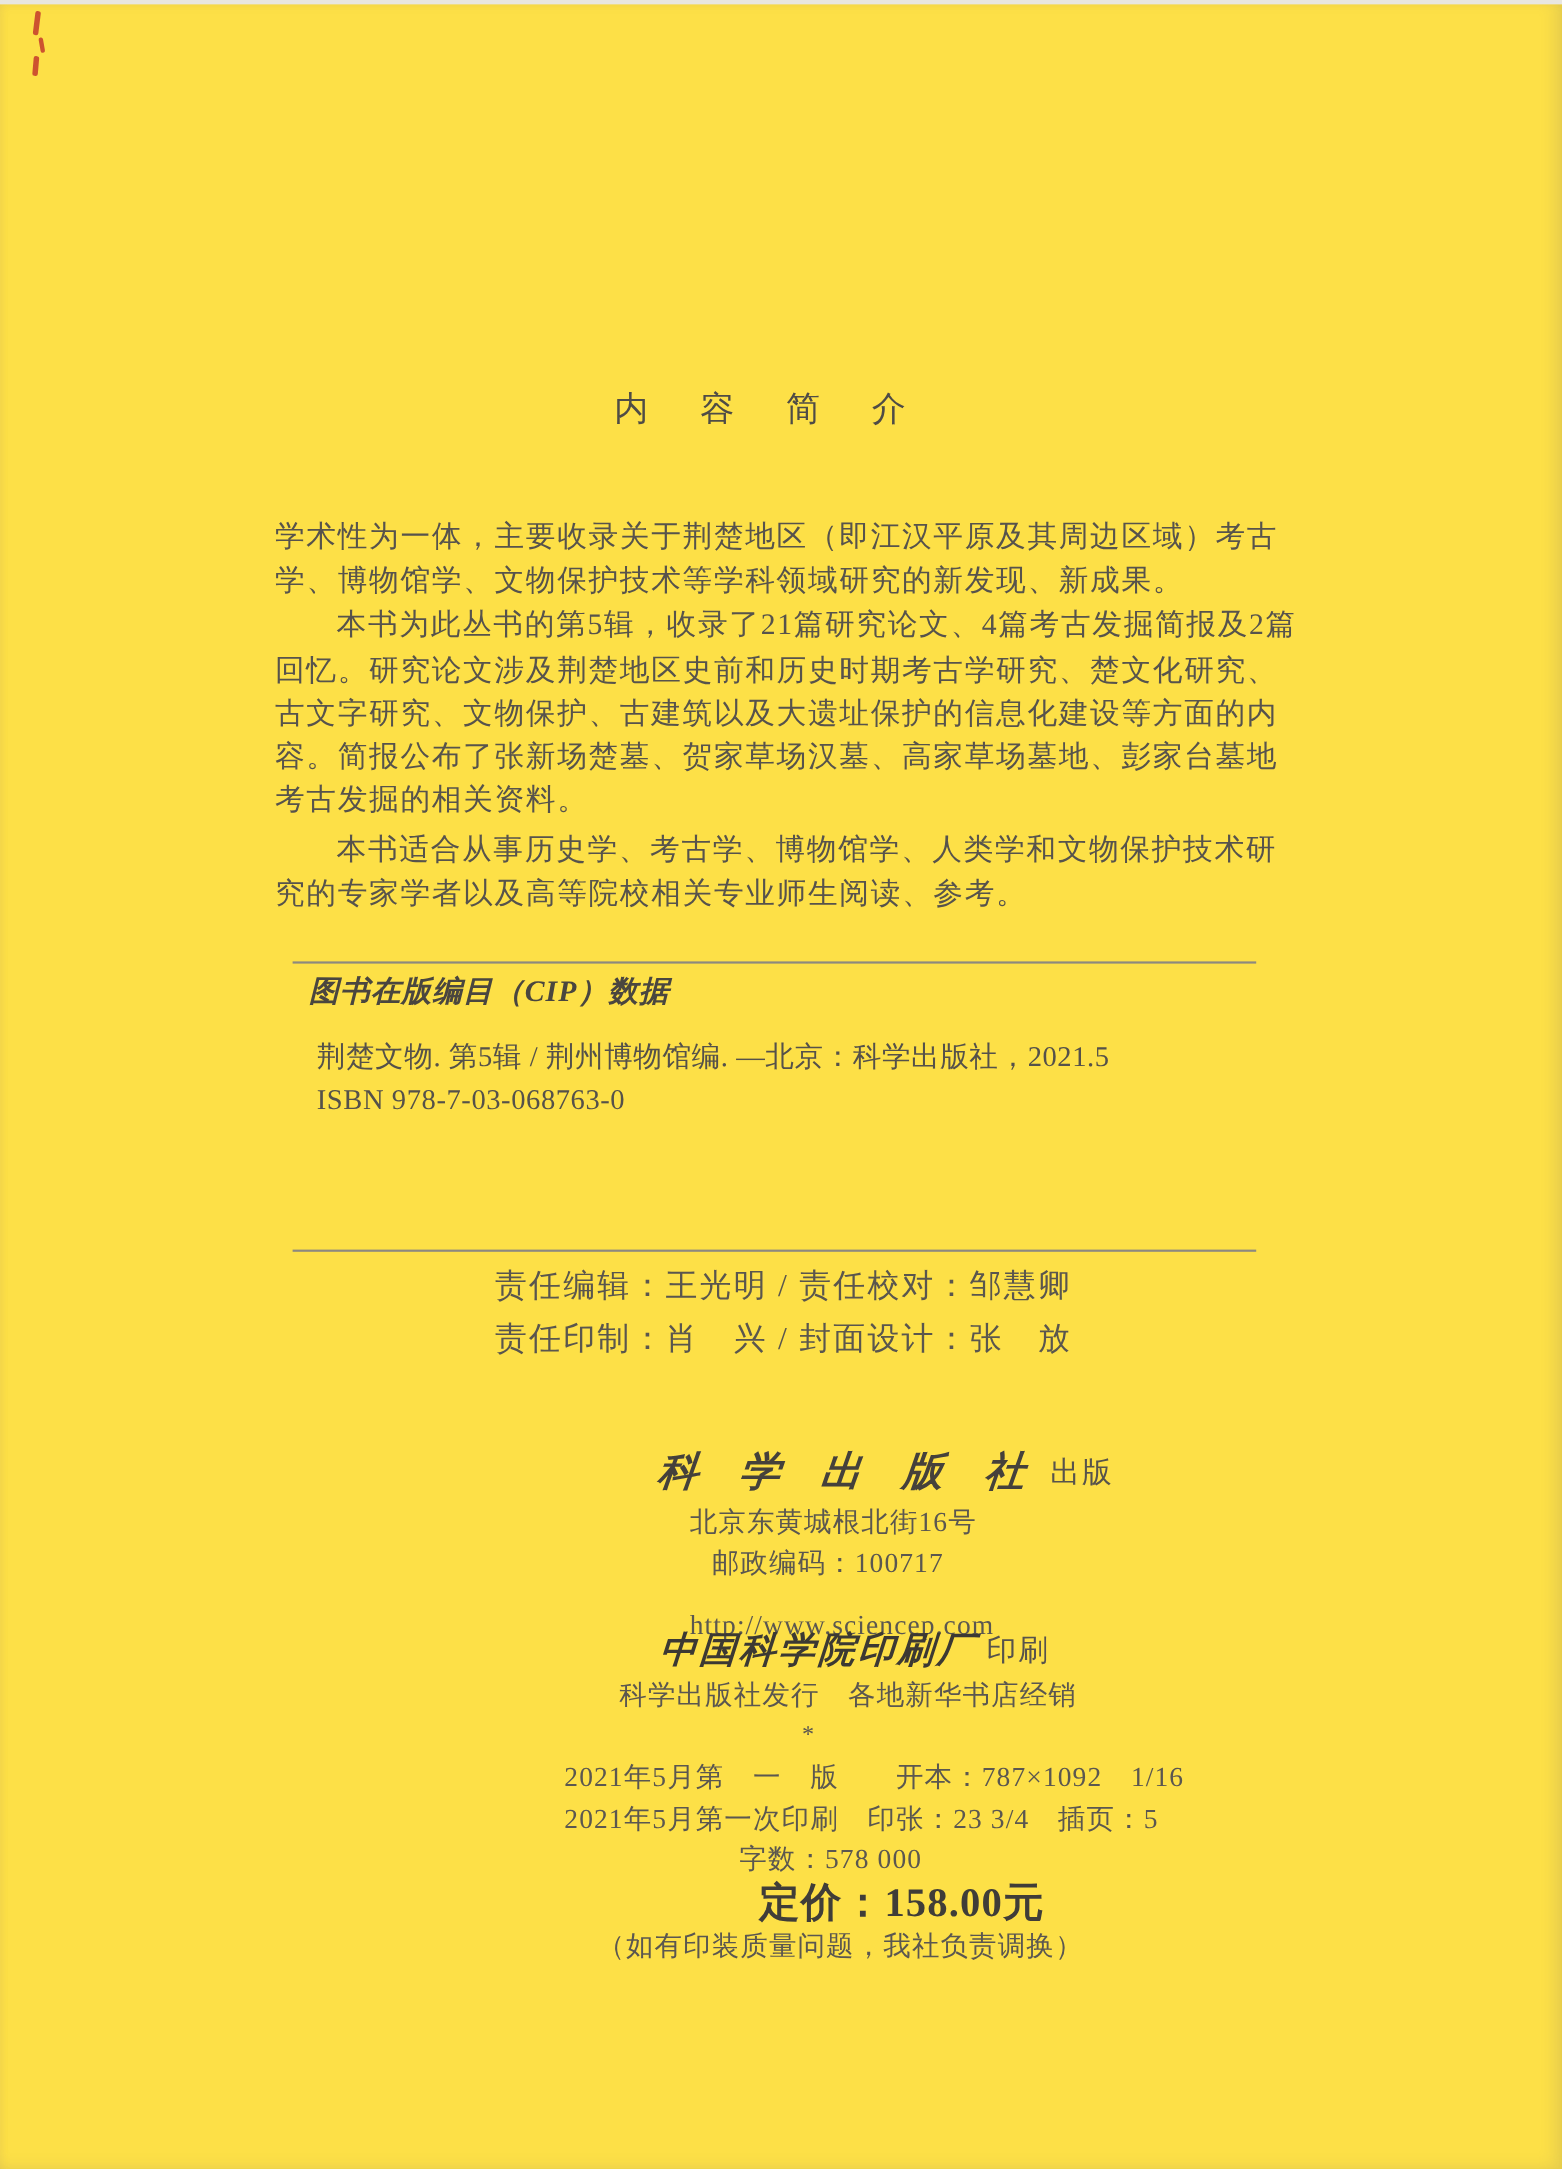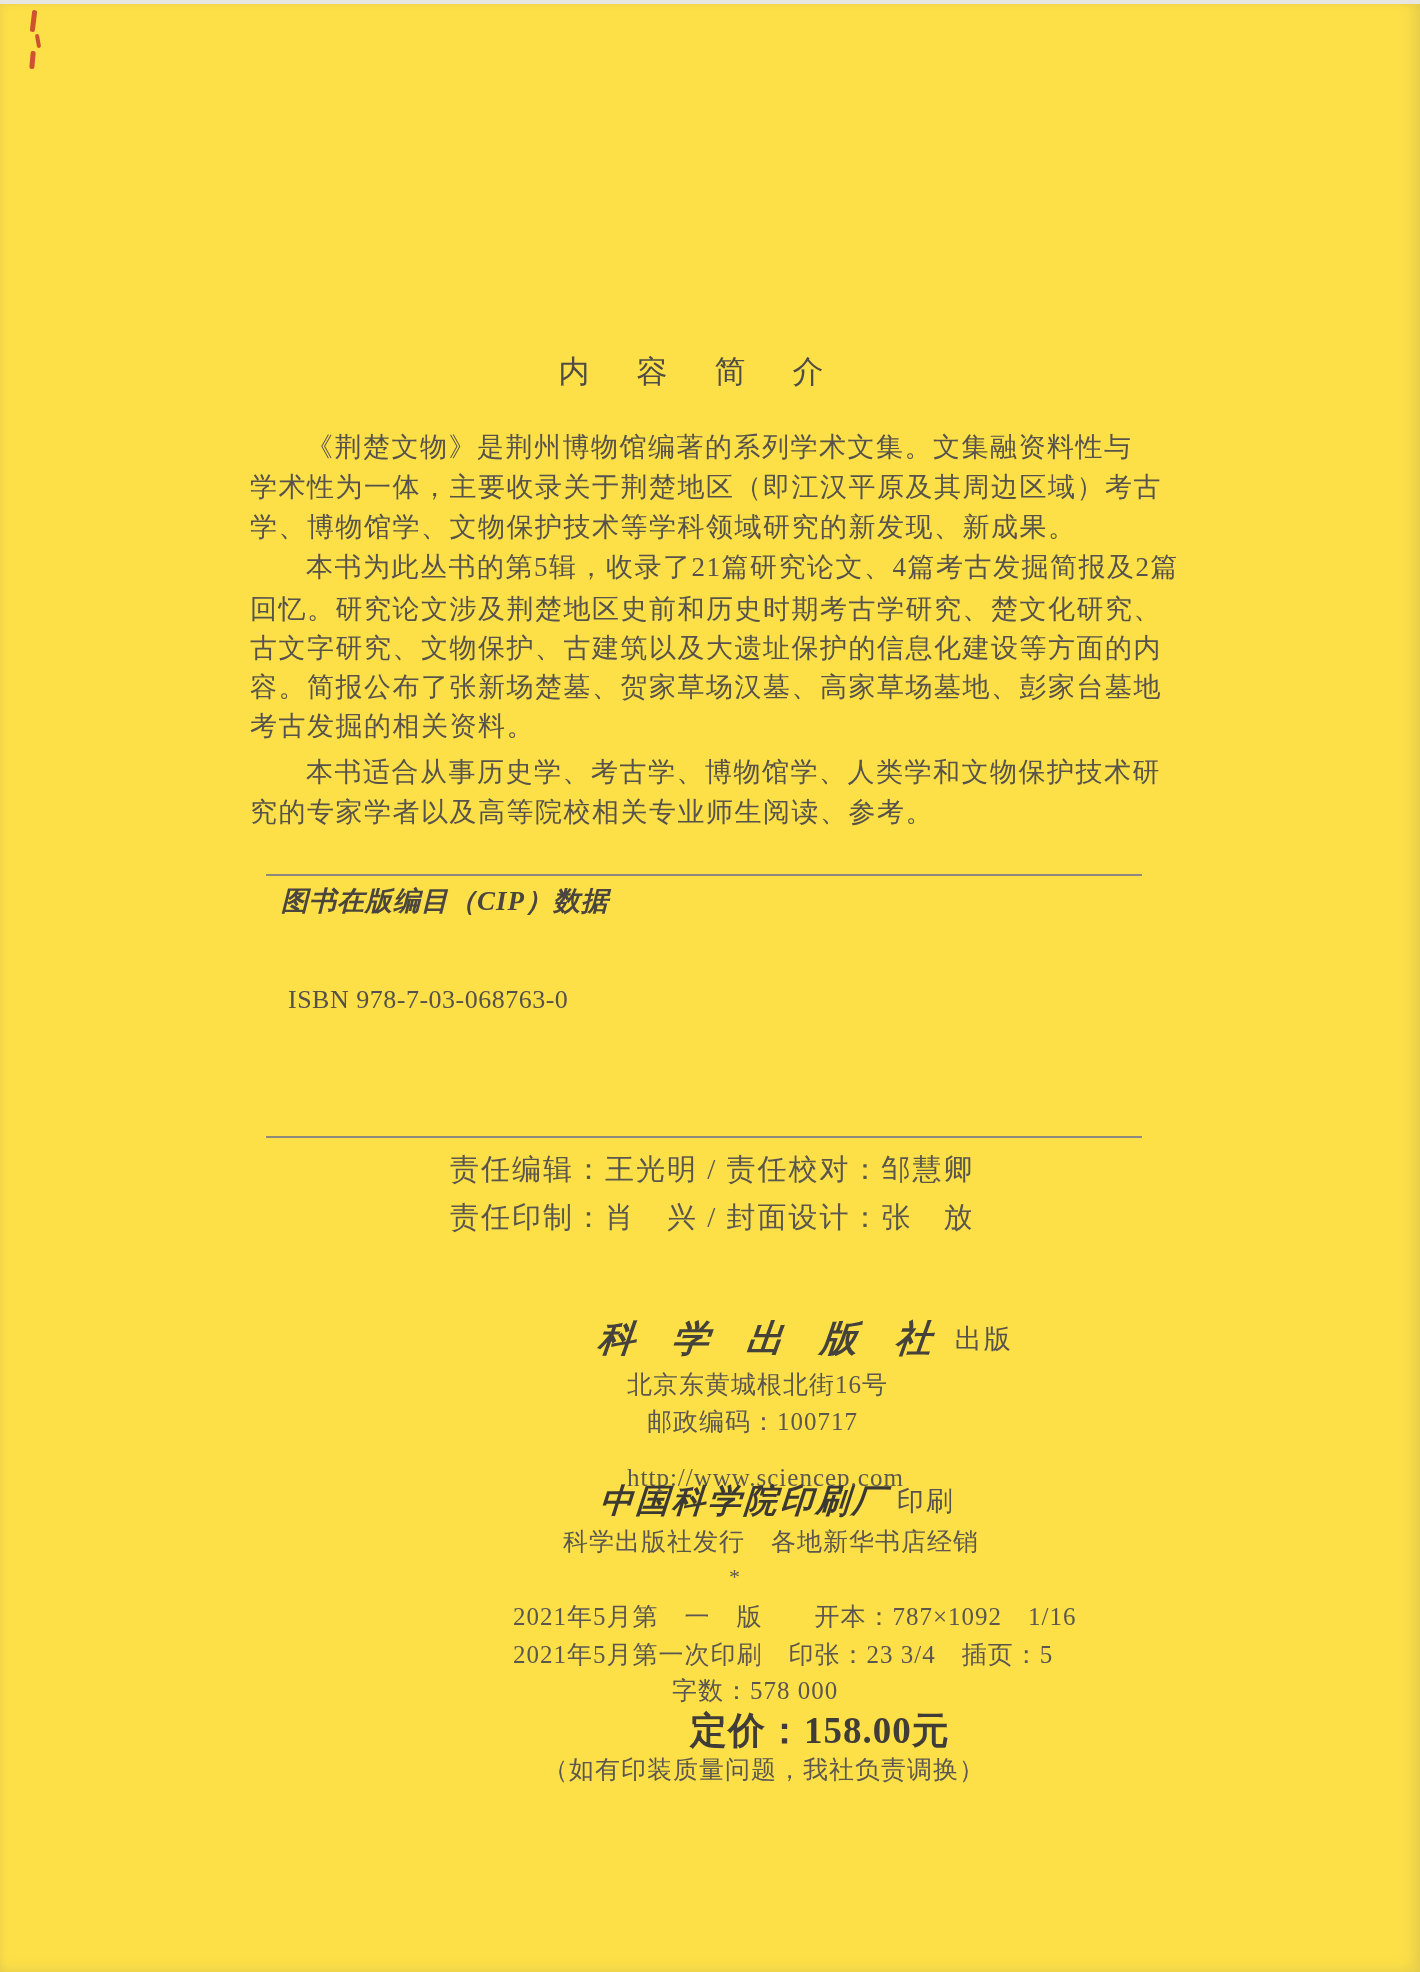--- a/index.html
+++ b/index.html
@@ -53,34 +53,34 @@
 <body>
 
 <div class="page">
 
   <div class="scan-mark m1"></div>
   <div class="scan-mark m2"></div>
   <div class="scan-mark m3"></div>
 
   <div class="line intro-title">内　容　简　介</div>
 
-  <div class="line body-line indent" style="top:430px">《荆楚文物》是荆州博物馆编著的系列学术文集。文集融资料性与</div>
   <div class="line body-line" style="top:470px">学术性为一体，主要收录关于荆楚地区（即江汉平原及其周边区域）考古</div>
   <div class="line body-line" style="top:510px">学、博物馆学、文物保护技术等学科领域研究的新发现、新成果。</div>
   <div class="line body-line indent" style="top:550px">本书为此丛书的第5辑，收录了21篇研究论文、4篇考古发掘简报及2篇</div>
   <div class="line body-line" style="top:592px">回忆。研究论文涉及荆楚地区史前和历史时期考古学研究、楚文化研究、</div>
   <div class="line body-line" style="top:631px">古文字研究、文物保护、古建筑以及大遗址保护的信息化建设等方面的内</div>
   <div class="line body-line" style="top:670px">容。简报公布了张新场楚墓、贺家草场汉墓、高家草场墓地、彭家台墓地</div>
   <div class="line body-line" style="top:709px">考古发掘的相关资料。</div>
   <div class="line body-line indent" style="top:755px">本书适合从事历史学、考古学、博物馆学、人类学和文物保护技术研</div>
   <div class="line body-line" style="top:795px">究的专家学者以及高等院校相关专业师生阅读、参考。</div>
 
   <div class="rule" style="top:870px"></div>
 
   <div class="line cip-heading">图书在版编目（CIP）数据</div>
+  <div class="line cip-line" style="top:944px">荆楚文物. 第5辑 / 荆州博物馆编. —北京：科学出版社，2021.5</div>
   <div class="line cip-line" style="top:983px">ISBN 978-7-03-068763-0</div>
 
   <div class="rule rule-2" style="top:1132px"></div>
 
   <div class="line editor-line" style="top:1151px">责任编辑：王光明 / 责任校对：邹慧卿</div>
   <div class="line editor-line" style="top:1199px">责任印制：肖　兴 / 封面设计：张　放</div>
 
   <div class="line pub-center" style="top:1316px;left:598px">
     <span class="cursive-name">科 学 出 版 社</span><span class="after-name"> 出版</span>
   </div>

